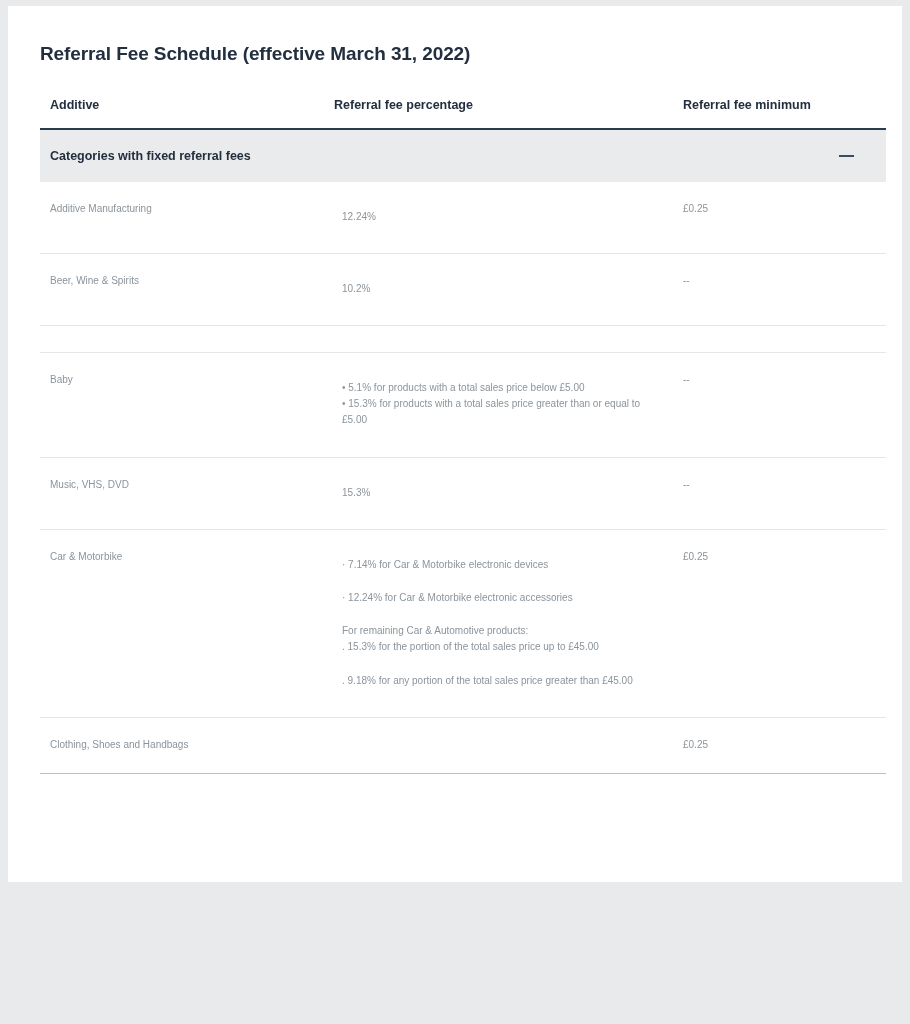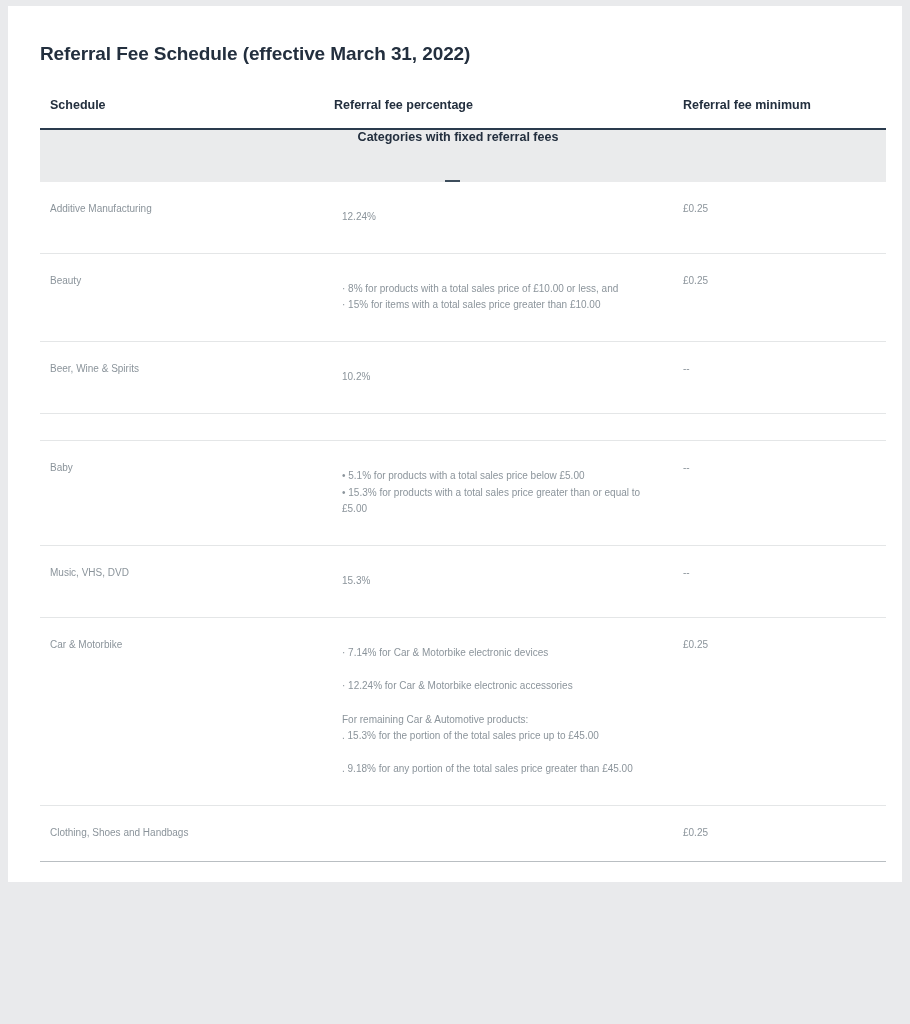--- a/index.html
+++ b/index.html
@@ -83,21 +83,20 @@
     padding: 0;
   }
   .group-bar {
     display: flex;
     align-items: center;
     justify-content: space-between;
     height: 52px;
     padding: 0 20px 0 10px;
     box-sizing: border-box;
     cursor: pointer;
-    flex-direction: column;
   }
   .group-title {
     font-size: 12.5px;
     font-weight: bold;
     color: #232f3e;
   }
   .minus-icon {
     display: inline-block;
     width: 15px;
     height: 2px;
@@ -151,21 +150,21 @@
       <h1 class="doc-title">Referral Fee Schedule (effective March 31, 2022)</h1>
 
       <table class="fee-table">
         <colgroup>
           <col class="c-cat">
           <col class="c-pct">
           <col class="c-min">
         </colgroup>
         <thead>
           <tr>
-            <th class="h-cat">Schedule</th>
+            <th class="h-cat">Additive</th>
             <th class="h-pct">Referral fee percentage</th>
             <th class="h-min">Referral fee minimum</th>
           </tr>
         </thead>
         <tbody id="table-body">
           <tr class="group-row">
             <td colspan="3">
               <div class="group-bar">
                 <span class="group-title">Categories with fixed referral fees</span>
                 <span class="minus-icon"></span>
@@ -175,30 +174,20 @@
         <tr class="data-row">
               <td class="cell-cat">Additive Manufacturing</td>
               <td class="cell-pct">
                 <div class="pct-block">
                   <span class="pct-line">12.24%</span>
                 </div>
               </td>
               <td class="cell-min">£0.25</td>
             </tr>
             <tr class="data-row">
-              <td class="cell-cat">Beauty</td>
-              <td class="cell-pct">
-                <div class="pct-block">
-                  <span class="pct-line">· 8% for products with a total sales price of £10.00 or less, and</span>
-                  <span class="pct-line">· 15% for items with a total sales price greater than £10.00</span>
-                </div>
-              </td>
-              <td class="cell-min">£0.25</td>
-            </tr>
-            <tr class="data-row">
               <td class="cell-cat">Beer, Wine &amp; Spirits</td>
               <td class="cell-pct">
                 <div class="pct-block">
                   <span class="pct-line">10.2%</span>
                 </div>
               </td>
               <td class="cell-min">--</td>
             </tr>
             <tr class="row-spacer">
               <td colspan="3"></td>

